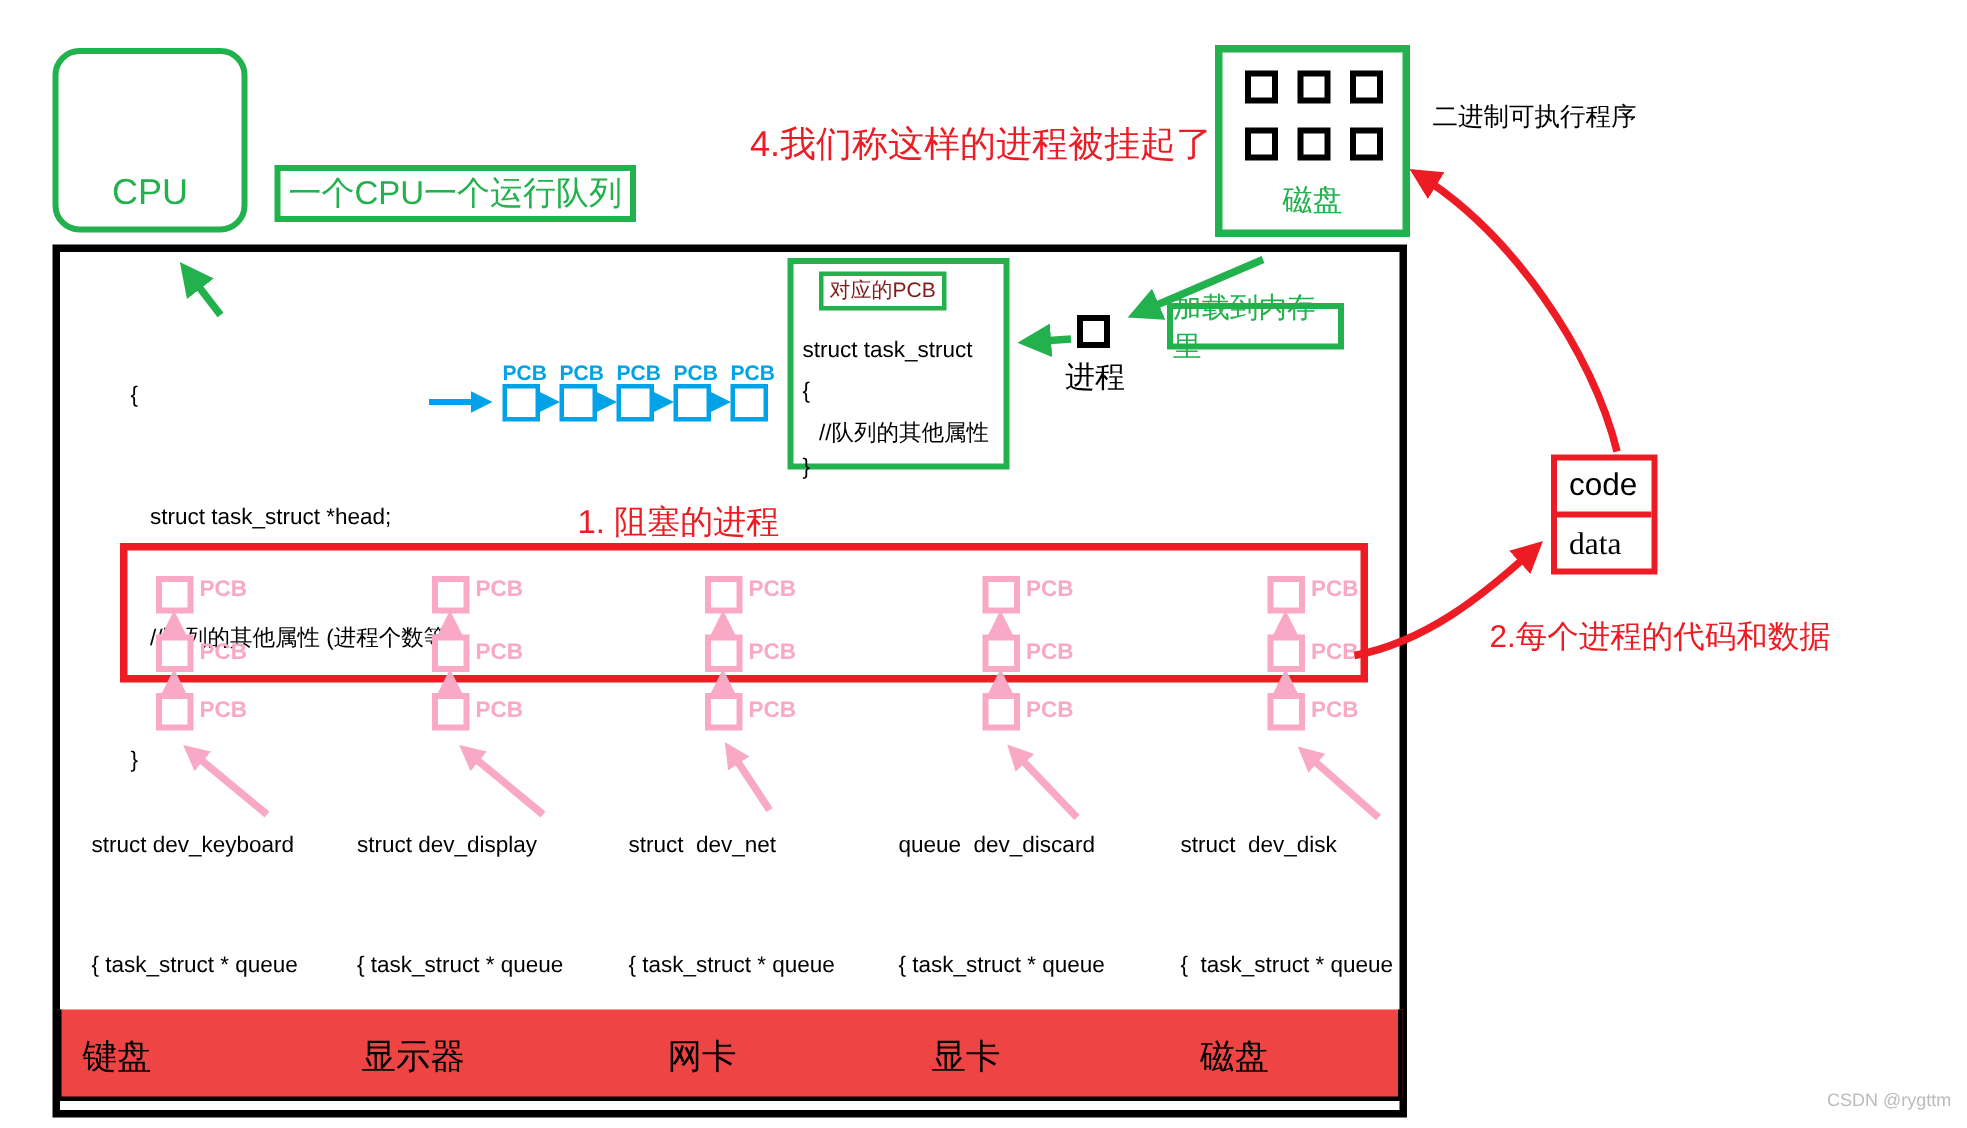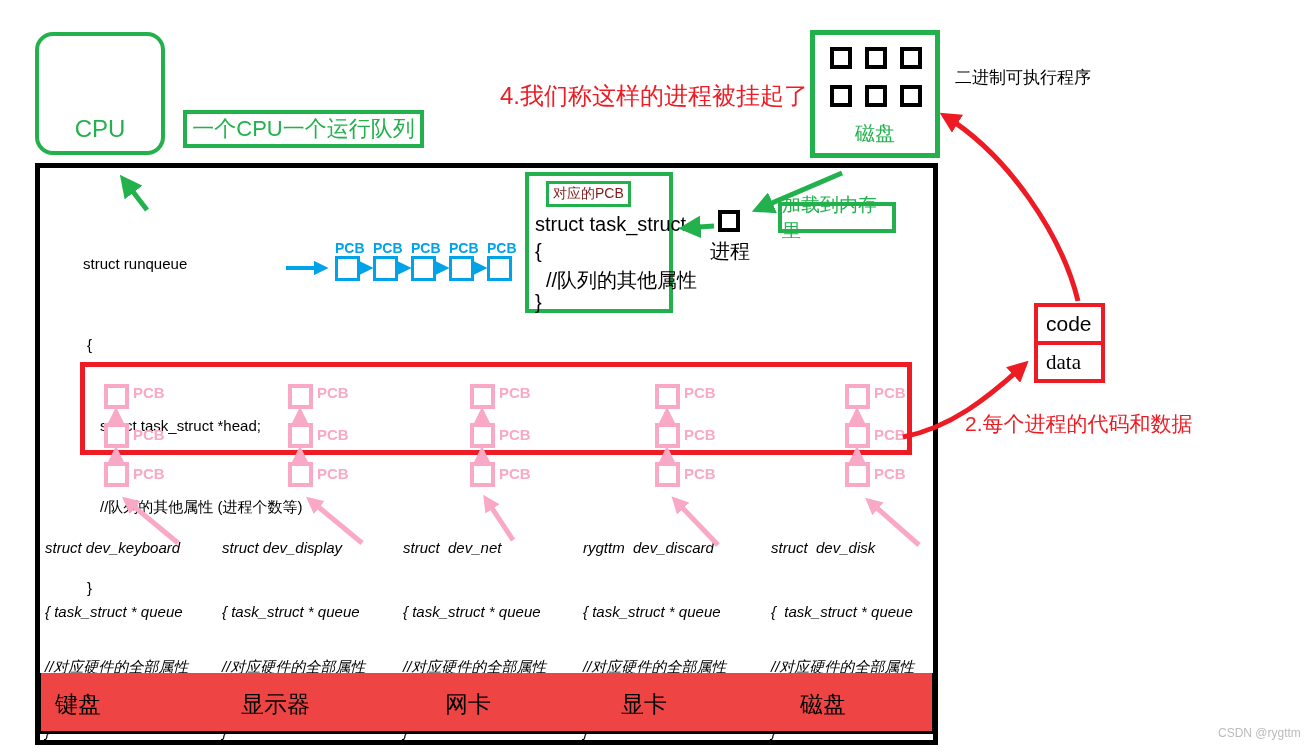--- a/index.html
+++ b/index.html
@@ -12,21 +12,21 @@
   .cpu-label{color:#22B14C;font-size:24px;padding-bottom:8px;}
   .green-note-box{left:183px;top:110px;width:241px;height:38px;border:4px solid #22B14C;box-sizing:border-box;
            display:flex;align-items:center;justify-content:center;color:#22B14C;font-size:22px;white-space:pre;}
   .disk-box{left:810px;top:30px;width:130px;height:128px;border:5px solid #22B14C;box-sizing:border-box;}
   .disk-grid{position:absolute;left:9px;top:12px;width:104px;display:grid;
              grid-template-columns:repeat(3,1fr);grid-row-gap:16px;justify-items:center;}
   .blk-sq{width:22px;height:22px;border:4px solid #000;box-sizing:border-box;background:#fff;}
   .disk-label{position:absolute;left:0;right:0;bottom:6px;text-align:center;color:#22B14C;font-size:20px;}
   .ts-box{left:525px;top:172px;width:148px;height:141px;border:4px solid #22B14C;box-sizing:border-box;background:#fff;}
   .ts-tag{position:absolute;left:5px;top:5px;border:3px solid #22B14C;color:#7f1d1d;font-size:14px;padding:1px 4px;margin-left:12px;}
-  .code15{font-size:20px;color:#000;white-space:pre;}
+  .code15{font-size:15px;color:#000;white-space:pre;margin-top:12px;}
   .load-box{left:778px;top:202px;width:118px;height:31px;border:4px solid #22B14C;box-sizing:border-box;
            display:flex;align-items:center;justify-content:center;color:#22B14C;font-size:19px;}
   
   .main-box{left:35px;top:163px;width:903px;height:582px;border:5px solid #000;box-sizing:border-box;background:#fff;}
   
   .rq{left:83px;top:196px;font-size:15px;line-height:27px;color:#000;white-space:pre;}
   
   .runit{top:240px;width:30px;}
   .rlab{color:#00A2E8;font-size:14px;font-weight:bold;height:15px;}
   .rsq{width:25px;height:25px;border:3px solid #00A2E8;box-sizing:border-box;margin-top:1px;background:#fff;}
@@ -34,21 +34,21 @@
   .proc-sq{left:718px;top:210px;width:22px;height:22px;border:4px solid #000;box-sizing:border-box;}
   .proc-label{left:710px;top:238px;font-size:20px;color:#000;}
   
   .note-red{color:#ED1C24;}
   .red-box{left:80px;top:362px;width:832px;height:93px;border:5px solid #ED1C24;box-sizing:border-box;}
   .bcol{top:384px;width:90px;height:110px;}
   .bsq{position:absolute;width:25px;height:25px;border:4px solid #F9A8C5;box-sizing:border-box;background:#fff;}
   .blab{position:absolute;left:29px;color:#F9A8C5;font-size:15px;font-weight:bold;}
   
   .dev{top:505px;width:185px;font-size:15px;color:#000;white-space:pre;}
-  .dev div{margin:0;font-style:italic;}
+  .dev div{margin:16px;}
   .dev .l1{margin-bottom:13px;}
   .dev .l3{margin-top:4px;}
   .dev .l4{margin-top:12px;}
   
   .driver-bar{left:38px;top:617px;width:897px;height:64px;background:#99D9EA;border:3px solid #000;box-sizing:border-box;
               display:flex;align-items:center;justify-content:center;font-size:22px;color:#000;}
   .hw-bar{left:38px;top:673px;width:897px;height:61px;background:#ef4444;border:3px solid #000;border-top:none;box-sizing:border-box;}
   .hw-label{position:absolute;top:16px;font-size:23px;color:#000;}
   
   .cd-box{left:1034px;top:303px;width:71px;height:80px;border:4px solid #ED1C24;box-sizing:border-box;background:#fff;}
@@ -83,21 +83,20 @@
     </div>
     <div class="disk-label">磁盘</div>
   </div>
 
   <div class="abs" style="left:955px;top:66px;font-size:17px;color:#000;">二进制可执行程序</div>
 
 
   <div class="abs main-box"></div>
 
   <div class="abs rq">
-    <div>struct runqueue</div>
     <div style="margin-left:4px">{</div>
     <div style="margin-left:17px">struct task_struct *head;</div>
     <div style="margin-left:17px">//队列的其他属性 (进程个数等)</div>
     <div style="margin-left:4px">}</div>
   </div>
 
   <div class="abs runit" style="left:335px">
     <div class="rlab">PCB</div>
     <div class="rsq"></div>
   </div>
@@ -126,20 +125,21 @@
     <div class="code15 abs" style="left:6px;top:115px">}</div>
   </div>
 
   <div class="abs proc-sq"></div>
   <div class="abs proc-label">进程</div>
 
   <div class="abs load-box">
     <span>加载到内存里</span>
   </div>
 
+  <div class="abs note-red" style="left:385px;top:333px;font-size:22px;">1. 阻塞的进程</div>
 
   <div class="abs red-box"></div>
 
   <div class="abs bcol" style="left:104px">
     <div class="bsq" style="top:0"></div>
       <div class="blab" style="top:3">PCB</div>
     <div class="bsq" style="top:39px"></div>
       <div class="blab" style="top:42px">PCB</div>
     <div class="bsq" style="top:78px"></div>
       <div class="blab" style="top:81px">PCB</div>
@@ -189,21 +189,21 @@
     <div class="l3">//对应硬件的全部属性</div>
     <div class="l4">}</div>
   </div>
   <div class="abs dev" style="left:403px">
     <div class="l1">struct  dev_net</div>
     <div class="l2">{ task_struct * queue</div>
     <div class="l3">//对应硬件的全部属性</div>
     <div class="l4">}</div>
   </div>
   <div class="abs dev" style="left:583px">
-    <div class="l1">rygttm  dev_discard</div>
+    <div class="l1">queue  dev_discard</div>
     <div class="l2">{ task_struct * queue</div>
     <div class="l3">//对应硬件的全部属性</div>
     <div class="l4">}</div>
   </div>
   <div class="abs dev" style="left:771px">
     <div class="l1">struct  dev_disk</div>
     <div class="l2">{  task_struct * queue</div>
     <div class="l3">//对应硬件的全部属性</div>
     <div class="l4">}</div>
   </div>
@@ -215,21 +215,21 @@
     <div class="hw-label" style="left:404px">网卡</div>
     <div class="hw-label" style="left:580px">显卡</div>
     <div class="hw-label" style="left:759px">磁盘</div>
   </div>
 
   <div class="abs cd-box">
     <div class="cd-cell">code</div>
     <div class="cd-cell data">data</div>
   </div>
 
-  <div class="abs note-red" style="left:965px;top:410px;font-size:21px;">2.每个进程的代码和数据</div>
+  <div class="abs note-red" style="left:993px;top:410px;font-size:21px;">2.每个进程的代码和数据</div>
 
   <div class="abs watermark">CSDN @rygttm</div>
 
   <svg class="overlay" viewBox="0 0 1311 752">
     <defs>
       <marker id="mGreen" viewBox="0 0 10 10" refX="7" refY="5" markerWidth="4.5" markerHeight="4.5" orient="auto-start-reverse">
         <path d="M0,0 L10,5 L0,10 z" fill="#22B14C"></path>
       </marker>
       <marker id="mBlue" viewBox="0 0 10 10" refX="7" refY="5" markerWidth="3.6" markerHeight="3.6" orient="auto-start-reverse">
         <path d="M0,0 L10,5 L0,10 z" fill="#00A2E8"></path>

